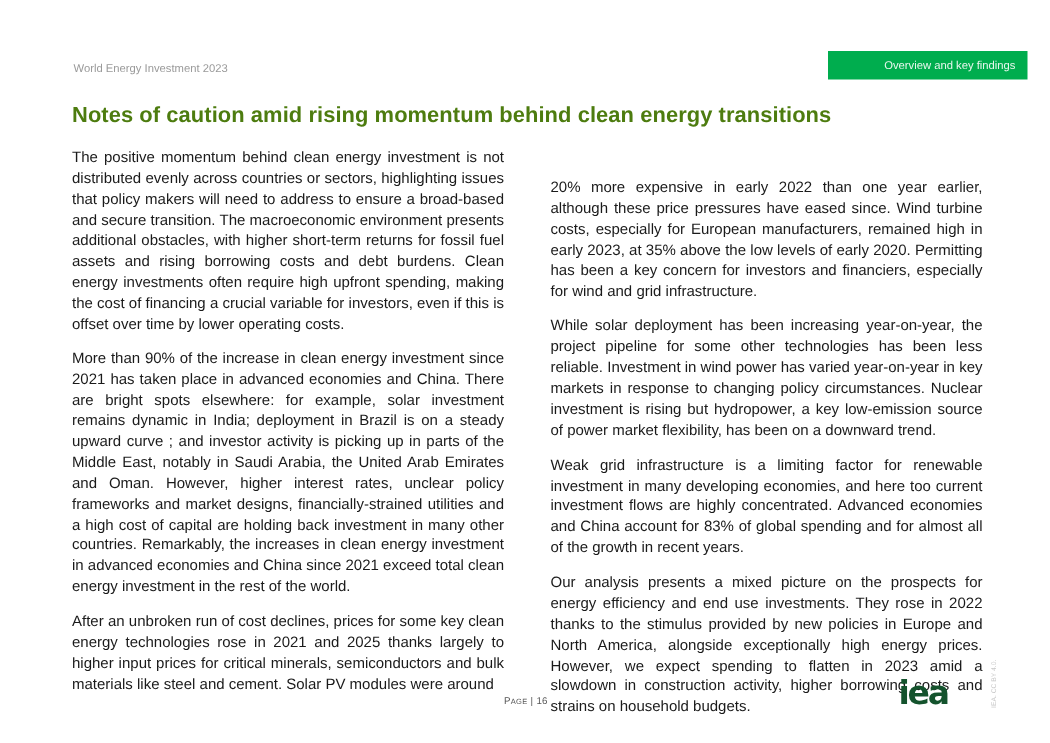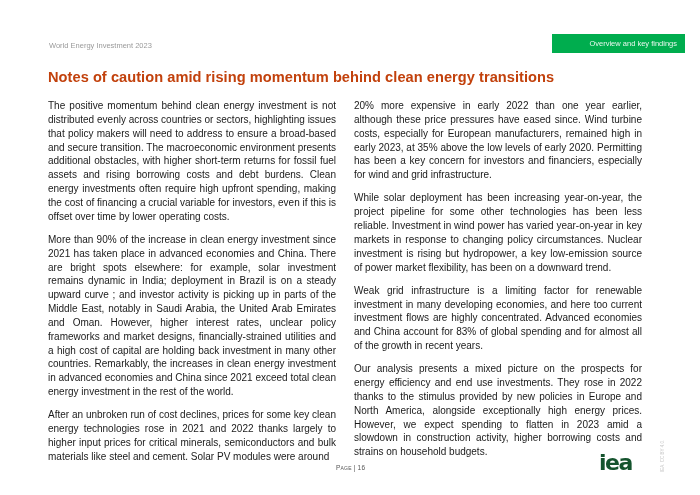--- a/index.html
+++ b/index.html
@@ -9,29 +9,29 @@
   }
   .header-left {
     position: absolute; left: 49px; top: 41px; font-size: 7.5px; color: #9a9a9a;
   }
   .header-tab {
     position: absolute; left: 520px; top: 34px; width: 133px; height: 19px;
     background: #00ad4e; color: #e8f7ee; font-size: 7.5px;
     display: flex; align-items: center; justify-content: flex-end; padding-right: 8px; box-sizing: border-box; margin-left: 32px;
   }
   .page-title {
-    position: absolute; left: 48px; top: 69px; font-size: 14.6px; font-weight: bold; color: #c2410c;
+    position: absolute; left: 48px; top: 69px; font-size: 14.6px; font-weight: bold; color: #4d7c0f;
     white-space: nowrap; letter-spacing: 0.05px;
   }
   .col {
     position: absolute; top: 99px; width: 288px; font-size: 10px; line-height: 13.85px;
     text-align: justify; color: #1a1a1a;
   }
   .col.left { left: 48px; }
-  .col.right { left: 354px; width: 288px; }
+  .col.right { left: 367px; width: 288px; margin-top: 20px; }
   .col p { margin: 0 0 9.3px 0; }
   .footer-page {
     position: absolute; left: 336px; top: 464px; font-size: 6.5px; color: #555;
     font-variant: small-caps; letter-spacing: 0.2px;
   }
   .iea-logo {
     position: absolute; left: 599px; top: 452px; font-size: 22px; font-weight: bold; color: #14532d;
     letter-spacing: -1.5px; line-height: 22px; font-family: "DejaVu Sans", sans-serif;
   }
   .license {
@@ -45,21 +45,21 @@
 <div class="header-left">World Energy Investment 2023</div>
 <div class="header-tab">
   <span>Overview and key findings</span>
 </div>
 
 <h1 class="page-title" style="margin:0;">Notes of caution amid rising momentum behind clean energy transitions</h1>
 
 <div class="col left">
   <p>The positive momentum behind clean energy investment is not distributed evenly across countries or sectors, highlighting issues that policy makers will need to address to ensure a broad-based and secure transition. The macroeconomic environment presents additional obstacles, with higher short-term returns for fossil fuel assets and rising borrowing costs and debt burdens. Clean energy investments often require high upfront spending, making the cost of financing a crucial variable for investors, even if this is offset over time by lower operating costs.</p>
   <p>More than 90% of the increase in clean energy investment since 2021 has taken place in advanced economies and China. There are bright spots elsewhere: for example, solar investment remains dynamic in India; deployment in Brazil is on a steady upward curve ; and investor activity is picking up in parts of the Middle East, notably in Saudi Arabia, the United Arab Emirates and Oman. However, higher interest rates, unclear policy frameworks and market designs, financially-strained utilities and a high cost of capital are holding back investment in many other countries. Remarkably, the increases in clean energy investment in advanced economies and China since 2021 exceed total clean energy investment in the rest of the world.</p>
-  <p>After an unbroken run of cost declines, prices for some key clean energy technologies rose in 2021 and 2022 thanks largely to higher input prices for critical minerals, semiconductors and bulk materials like steel and cement. Solar PV modules were around</p>
+  <p>After an unbroken run of cost declines, prices for some key clean energy technologies rose in 2021 and 2025 thanks largely to higher input prices for critical minerals, semiconductors and bulk materials like steel and cement. Solar PV modules were around</p>
 </div>
 
 <div class="col right">
   <p>20% more expensive in early 2022 than one year earlier, although these price pressures have eased since. Wind turbine costs, especially for European manufacturers, remained high in early 2023, at 35% above the low levels of early 2020. Permitting has been a key concern for investors and financiers, especially for wind and grid infrastructure.</p>
   <p>While solar deployment has been increasing year-on-year, the project pipeline for some other technologies has been less reliable. Investment in wind power has varied year-on-year in key markets in response to changing policy circumstances. Nuclear investment is rising but hydropower, a key low-emission source of power market flexibility, has been on a downward trend.</p>
   <p>Weak grid infrastructure is a limiting factor for renewable investment in many developing economies, and here too current investment flows are highly concentrated. Advanced economies and China account for 83% of global spending and for almost all of the growth in recent years.</p>
   <p>Our analysis presents a mixed picture on the prospects for energy efficiency and end use investments. They rose in 2022 thanks to the stimulus provided by new policies in Europe and North America, alongside exceptionally high energy prices. However, we expect spending to flatten in 2023 amid a slowdown in construction activity, higher borrowing costs and strains on household budgets.</p>
 </div>
 
 <div class="footer-page">Page | 16</div>

